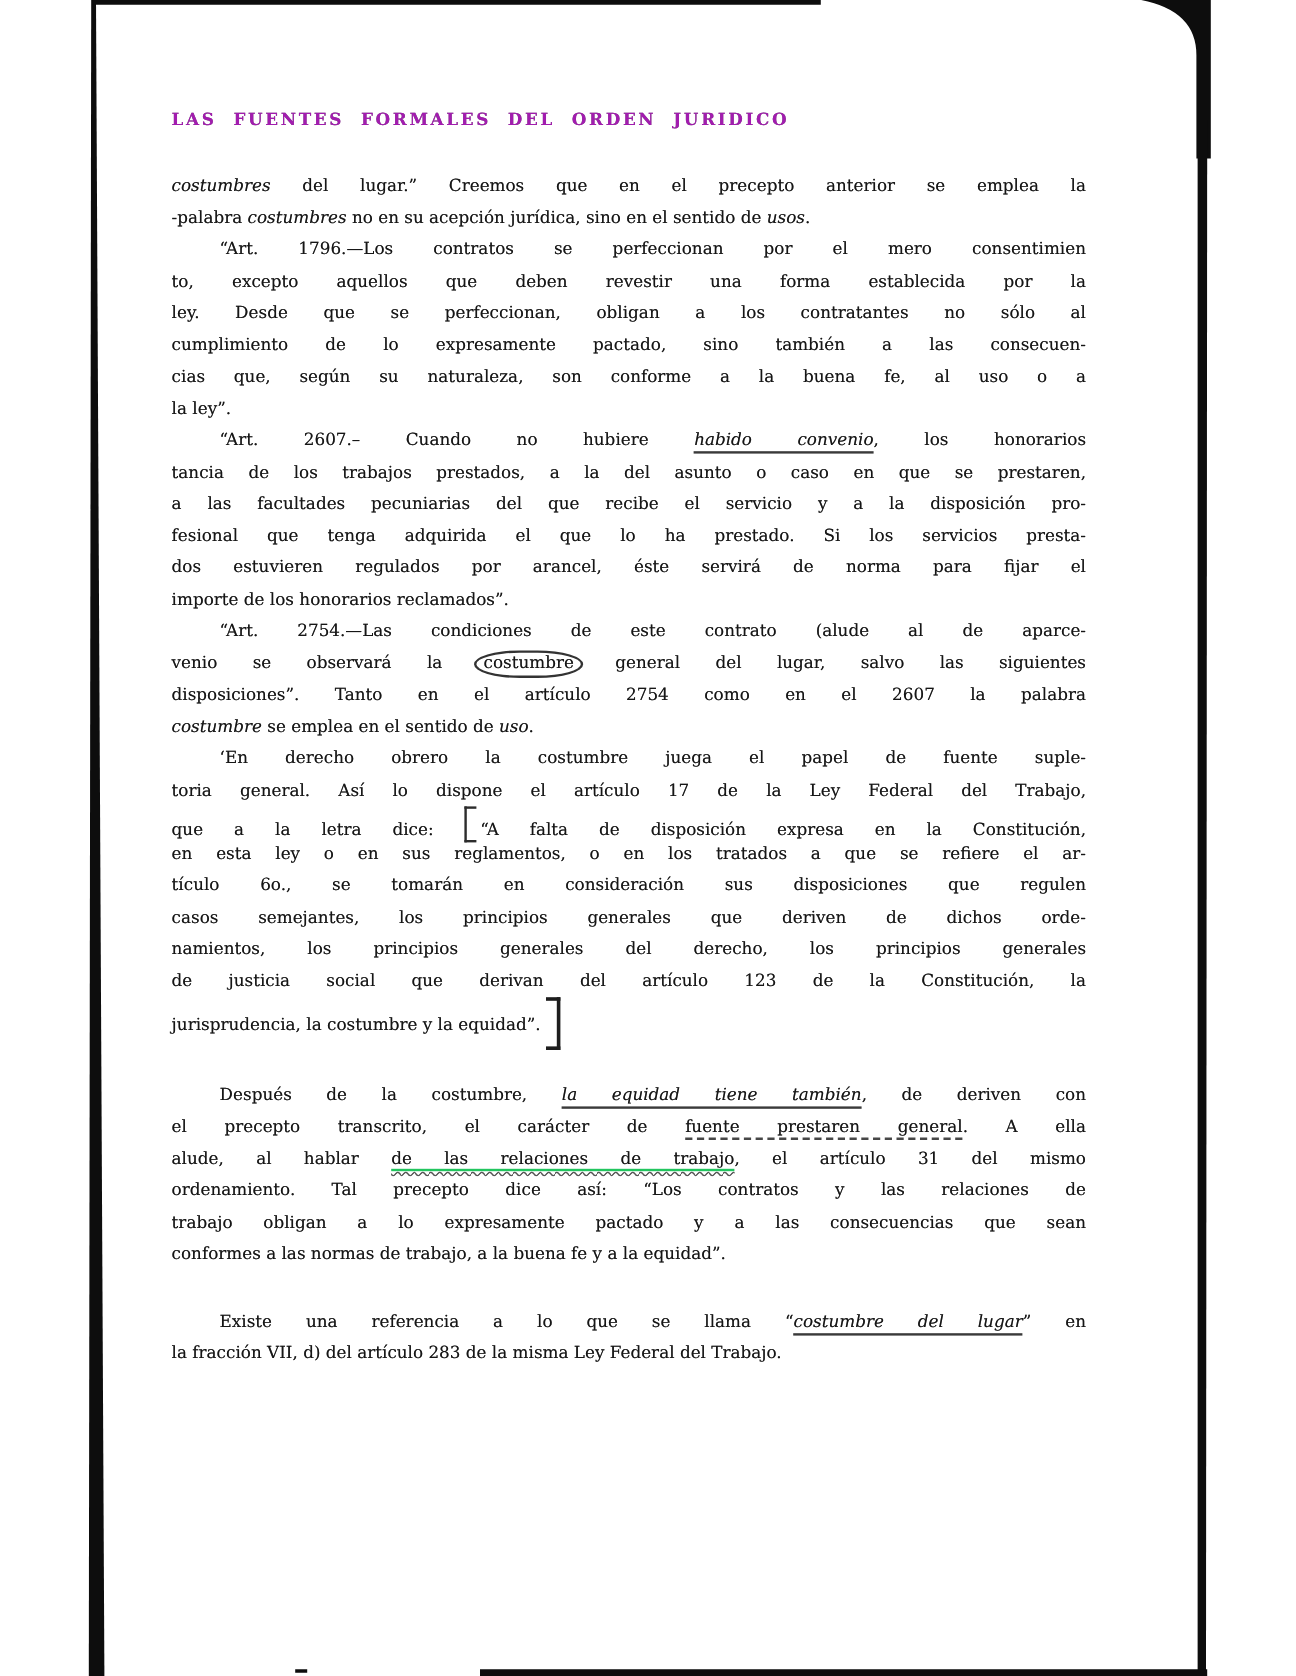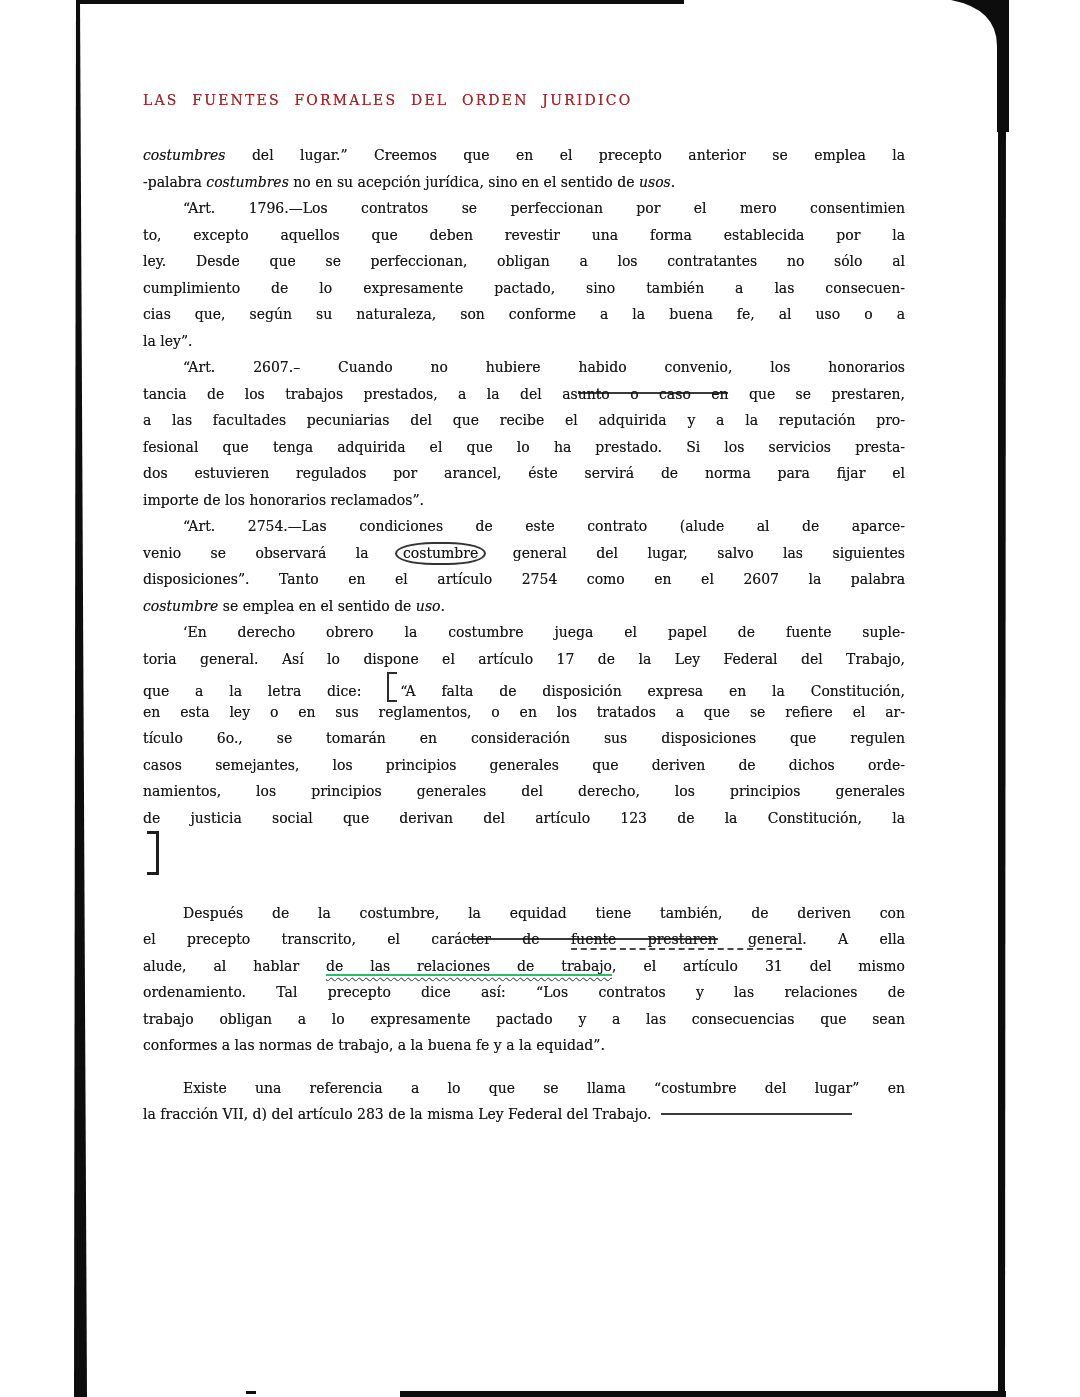--- a/index.html
+++ b/index.html
@@ -7,32 +7,32 @@
     width:1080px;height:1397px;position:relative;background:#ffffff;
     font-family:"DejaVu Serif","Liberation Serif",serif;
     color:#161616;overflow:hidden;
   }
   .frame-svg{position:absolute;inset:0;pointer-events:none;}
   .text-block{
     position:absolute;left:143px;top:92px;width:762px;
     text-shadow:0 0 0.5px rgba(0,0,0,.55);
   }
   .running-header{
-    font-size:14px;font-weight:400;letter-spacing:2.2px;word-spacing:7px;
-    margin:0 0 34px 0;color:#b91c1c;
+    font-size:14px;font-weight:700;letter-spacing:2.2px;word-spacing:7px;
+    margin:0 0 34px 0;color:#a21caf;
   }
   .para{margin:0;}
   .line{
     font-size:14px;line-height:26.5px;height:26.5px;
     text-align:justify;text-align-last:justify;white-space:normal;
   }
   .line.last{text-align-last:left;}
   .line.indent{padding-left:40px;}
   .seg-i{font-style:italic;}
-  .seg-u{border-bottom:2px solid #3a3a3a;padding-bottom:17px;}
+  .seg-u{border-bottom:2px solid #3a3a3a;padding-bottom:1px;font-style:italic;}
   .seg-u-dash{border-bottom:2px dashed #474747;padding-bottom:1px;}
   .seg-u-wavy{
     border-bottom:2px solid #22c55e;
     text-decoration:underline wavy 1px #555;text-underline-offset:6px;
   }
   .seg-circle{
     border:2px solid #333;border-radius:50%/60%;
     padding:1px 6px 2px;margin:0 -3px;
   }
   .seg-bro{
@@ -71,48 +71,48 @@
         <div class="line indent"><span>“Art. 1796.—Los contratos se perfeccionan por el mero consentimien</span></div>
         <div class="line"><span>to, excepto aquellos que deben revestir una forma establecida por la</span></div>
         <div class="line"><span>ley. Desde que se perfeccionan, obligan a los contratantes no sólo al</span></div>
         <div class="line"><span>cumplimiento de lo expresamente pactado, sino también a las consecuen-</span></div>
         <div class="line"><span>cias que, según su naturaleza, son conforme a la buena fe, al uso o a</span></div>
         <div class="line last"><span>la ley”.</span></div>
       </div>
       <div class="para">
         <div class="line indent"><span>“Art. 2607.– Cuando no hubiere </span><span class="seg-u">habido convenio</span><span>, los honorarios</span></div>
         <div class="line"><span>tancia de los trabajos prestados, a la del asunto o caso en que se prestaren,</span></div>
-        <div class="line"><span>a las facultades pecuniarias del que recibe el adquirida y a la reputación pro-</span></div>
+        <div class="line"><span>a las facultades pecuniarias del que recibe el servicio y a la disposición pro-</span></div>
         <div class="line"><span>fesional que tenga adquirida el que lo ha prestado. Si los servicios presta-</span></div>
         <div class="line"><span>dos estuvieren regulados por arancel, éste servirá de norma para fijar el</span></div>
         <div class="line last"><span>importe de los honorarios reclamados”.</span></div>
       </div>
       <div class="para">
         <div class="line indent"><span>“Art. 2754.—Las condiciones de este contrato (alude al de aparce-</span></div>
         <div class="line"><span>venio se observará la </span><span class="seg-circle">costumbre</span><span> general del lugar, salvo las siguientes</span></div>
         <div class="line"><span>disposiciones”. Tanto en el artículo 2754 como en el 2607 la palabra</span></div>
         <div class="line last"><span class="seg-i">costumbre</span><span> se emplea en el sentido de </span><span class="seg-i">uso</span><span>.</span></div>
       </div>
       <div class="para">
         <div class="line indent"><span>‘En derecho obrero la costumbre juega el papel de fuente suple-</span></div>
         <div class="line"><span>toria general. Así lo dispone el artículo 17 de la Ley Federal del Trabajo,</span></div>
         <div class="line"><span>que a la letra dice: </span><span class="seg-bro"></span><span>“A falta de disposición expresa en la Constitución,</span></div>
         <div class="line"><span>en esta ley o en sus reglamentos, o en los tratados a que se refiere el ar-</span></div>
         <div class="line"><span>tículo 6o., se tomarán en consideración sus disposiciones que regulen</span></div>
         <div class="line"><span>casos semejantes, los principios generales que deriven de dichos orde-</span></div>
         <div class="line"><span>namientos, los principios generales del derecho, los principios generales</span></div>
         <div class="line"><span>de justicia social que derivan del artículo 123 de la Constitución, la</span></div>
-        <div class="line last"><span class="seg-brc"></span></div>
+        <div class="line last"><span>jurisprudencia, la costumbre y la equidad”.</span><span class="seg-brc"></span></div>
       </div>
       <div class="para" style="margin-top: 42px;">
         <div class="line indent"><span>Después de la costumbre, </span><span class="seg-u">la equidad tiene también</span><span>, de deriven con</span></div>
         <div class="line"><span>el precepto transcrito, el carácter de </span><span class="seg-u-dash">fuente prestaren general</span><span>. A ella</span></div>
         <div class="line"><span>alude, al hablar </span><span class="seg-u-wavy">de las relaciones de trabajo</span><span>, el artículo 31 del mismo</span></div>
         <div class="line"><span>ordenamiento. Tal precepto dice así: “Los contratos y las relaciones de</span></div>
         <div class="line"><span>trabajo obligan a lo expresamente pactado y a las consecuencias que sean</span></div>
         <div class="line last"><span>conformes a las normas de trabajo, a la buena fe y a la equidad”.</span></div>
       </div>
-      <div class="para" style="margin-top: 16px;">
+      <div class="para" style="margin-top: 30px;">
         <div class="line indent"><span>Existe una referencia a lo que se llama “</span><span class="seg-u">costumbre del lugar</span><span>” en</span></div>
         <div class="line last"><span>la fracción VII, d) del artículo 283 de la misma Ley Federal del Trabajo.</span></div>
       </div>
     </div>
 </main>
 
 </body></html>

